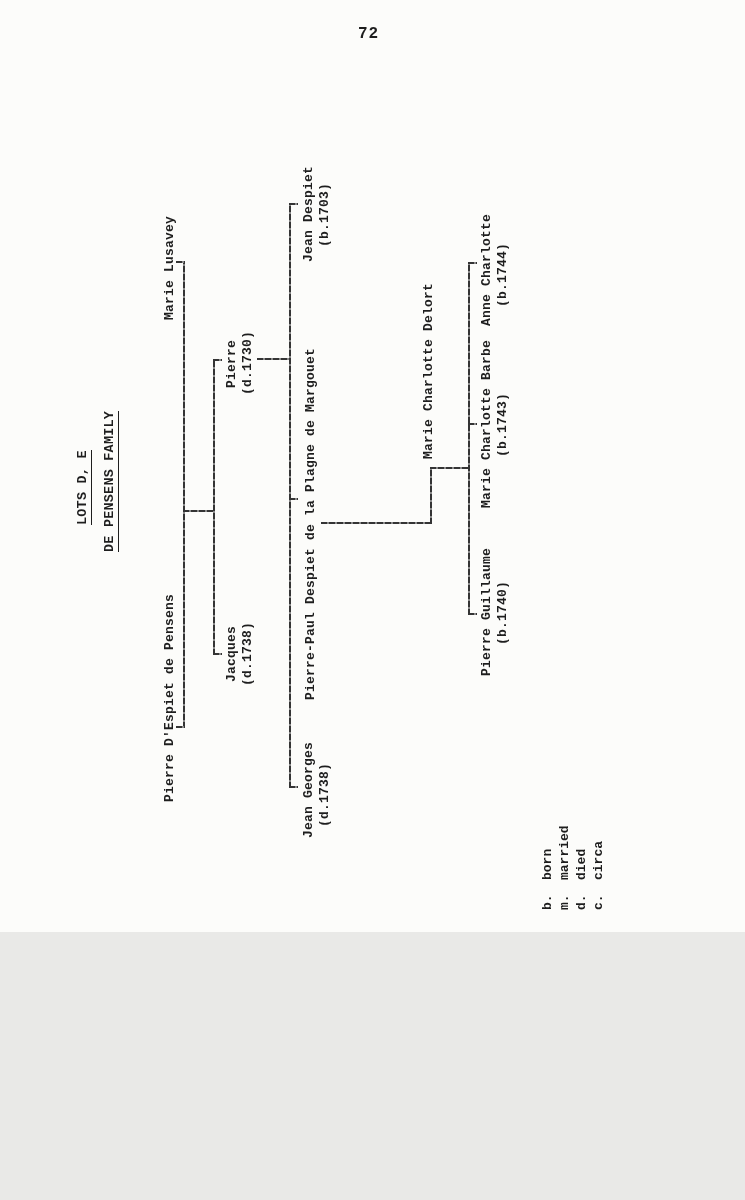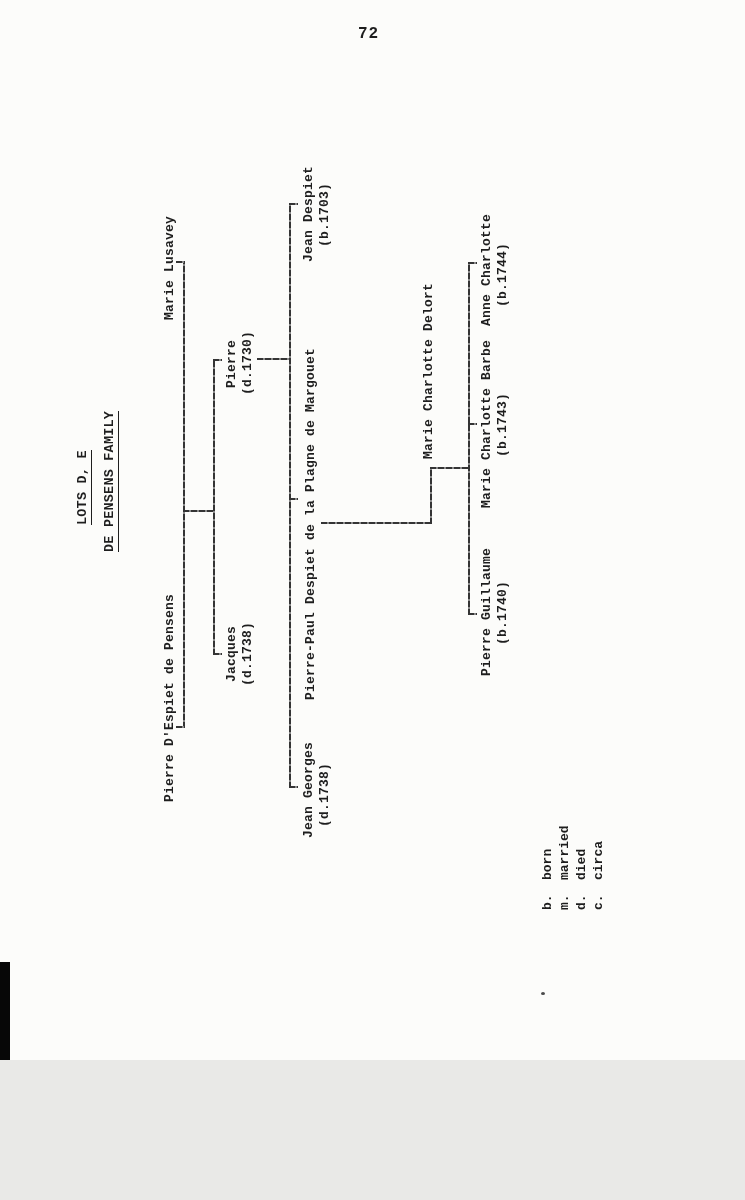--- a/index.html
+++ b/index.html
@@ -1,17 +1,17 @@
 <!DOCTYPE html>
 <html><head>
 <meta charset="utf-8">
 <style>
   html,body{margin:0;padding:0;}
   body{width:745px;height:1200px;overflow:hidden;background:#e9e9e7;}
-  .page{position:relative;width:745px;height:1060px;background:#fcfcfa;overflow:hidden;
+  .page{position:relative;width:745px;height:932px;background:#fcfcfa;overflow:hidden;
         font-family:"Liberation Mono","DejaVu Sans Mono",monospace;color:#1d1d1d;}
   .pageno{position:absolute;left:358px;top:25px;font-size:16px;font-weight:600;letter-spacing:1px;}
   
   .tree{position:absolute;left:0;top:1200px;width:1200px;height:745px;
         transform:rotate(-90deg);transform-origin:0 0;}
   .lbl{position:absolute;font-weight:700;font-size:13px;line-height:15px;white-space:nowrap;
        letter-spacing:.2px;color:#1e1e1e;}
   .title{font-size:13.5px;}
   .u{border-bottom:1.5px solid #1e1e1e;padding-bottom:1px;}
   .hline{position:absolute;height:1.7px;

